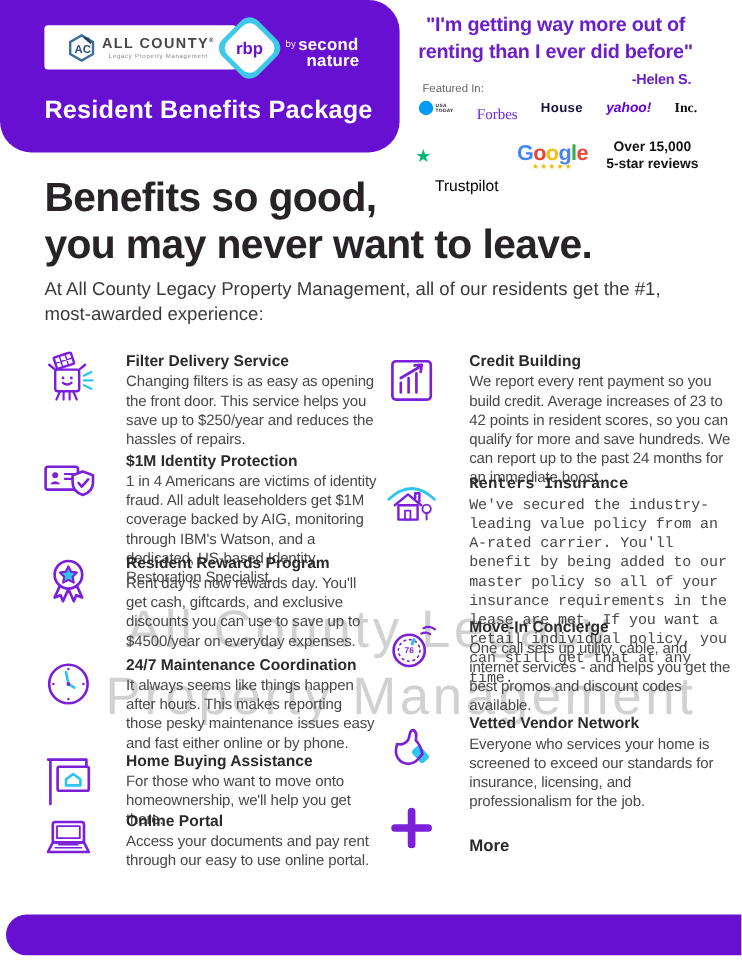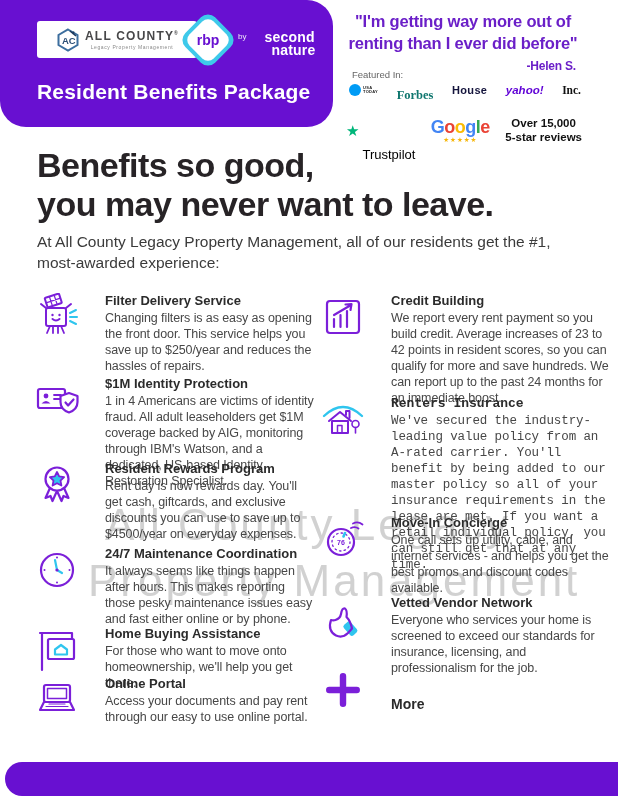--- a/index.html
+++ b/index.html
@@ -18,35 +18,35 @@
   }
   .lb-col{display:flex;flex-direction:column;align-items:center;}
   .lb-name{font-size:12px;font-weight:bold;color:#474749;letter-spacing:1.2px;white-space:nowrap;}
   .lb-name sup{font-size:5px;}
   .lb-tag{font-size:5px;color:#8a8a8a;letter-spacing:.6px;margin-top:1px;white-space:nowrap;}
   .rbp-logo{position:absolute;left:184px;top:16px;width:48px;height:48px;}
   .rbp-teal{position:absolute;left:3px;top:3px;width:42px;height:42px;background:#3ec9ea;border-radius:10px;transform:rotate(45deg);}
   .rbp-white{position:absolute;left:7px;top:7px;width:34px;height:34px;background:#fff;border-radius:8px;transform:rotate(45deg);}
   .rbp-text{position:absolute;left:0;top:0;width:48px;height:48px;display:flex;align-items:center;justify-content:center;
     font-size:14px;font-weight:bold;color:#6810d1;}
-  .by-nature{position:absolute;left:238px;top:31px;color:#fff;display:flex;gap:18px;}
+  .by-nature{position:absolute;left:238px;top:31px;color:#fff;display:flex;gap:2px;}
   .bn-by{font-size:8px;margin-top:1px;opacity:.9;}
   .bn-col{display:flex;flex-direction:column;font-size:14px;font-weight:bold;line-height:12.5px;letter-spacing:.2px;}
   .bn-col .nature{margin-left:7px;}
   .package-title{position:absolute;left:37px;top:80px;color:#fff;font-size:21px;font-weight:bold;letter-spacing:.2px;white-space:nowrap;}
   
   .quote-block{position:absolute;left:346px;top:11px;width:234px;text-align:center;color:#6b1fc8;
     font-size:16.5px;font-weight:bold;line-height:21.5px;letter-spacing:-.2px;}
   .quote-attr{font-size:12px;font-weight:bold;color:#6b1fc8;text-align:right;margin-top:2px;padding-right:4px;}
   .featured-label{position:absolute;left:352px;top:69px;font-size:9.5px;color:#666;}
   .press-row{position:absolute;left:349px;top:81px;width:232px;height:18px;display:flex;align-items:center;justify-content:space-between;}
   .usat{display:flex;align-items:center;gap:2px;}
   .usat-dot{width:12px;height:12px;border-radius:50%;background:#009bf5;}
   .usat-txt{font-size:4px;font-weight:bold;line-height:4.5px;color:#222;letter-spacing:.3px;}
-  .forbes{font-family:"Liberation Serif",serif;font-weight:bold;font-size:12.5px;color:#0f766e;margin-top:11px;}
+  .forbes{font-family:"Liberation Serif",serif;font-weight:normal;font-size:12.5px;color:#6d28d9;margin-top:11px;}
   .house{font-size:11px;font-weight:bold;color:#14143c;letter-spacing:.3px;}
   .yahoo{font-size:11.5px;font-weight:bold;font-style:italic;color:#5f01d6;}
   .inc{font-family:"Liberation Serif",serif;font-weight:bold;font-size:11.5px;color:#111;}
   .reviews-row{position:absolute;left:346px;top:99px;width:236px;display:flex;align-items:center;justify-content:space-between;}
   .trustpilot{display:flex;align-items:center;gap:3px;}
   .tp-star{color:#00b67a;font-size:15px;line-height:15px;}
   .tp-label{font-size:13px;color:#000000;margin-top:48px;}
   .google{display:flex;flex-direction:column;align-items:center;}
   .google-letters{font-size:18px;font-weight:bold;line-height:17px;letter-spacing:-.5px;}
   .google-stars{font-size:6.5px;color:#f6b70c;letter-spacing:1px;line-height:7px;}

